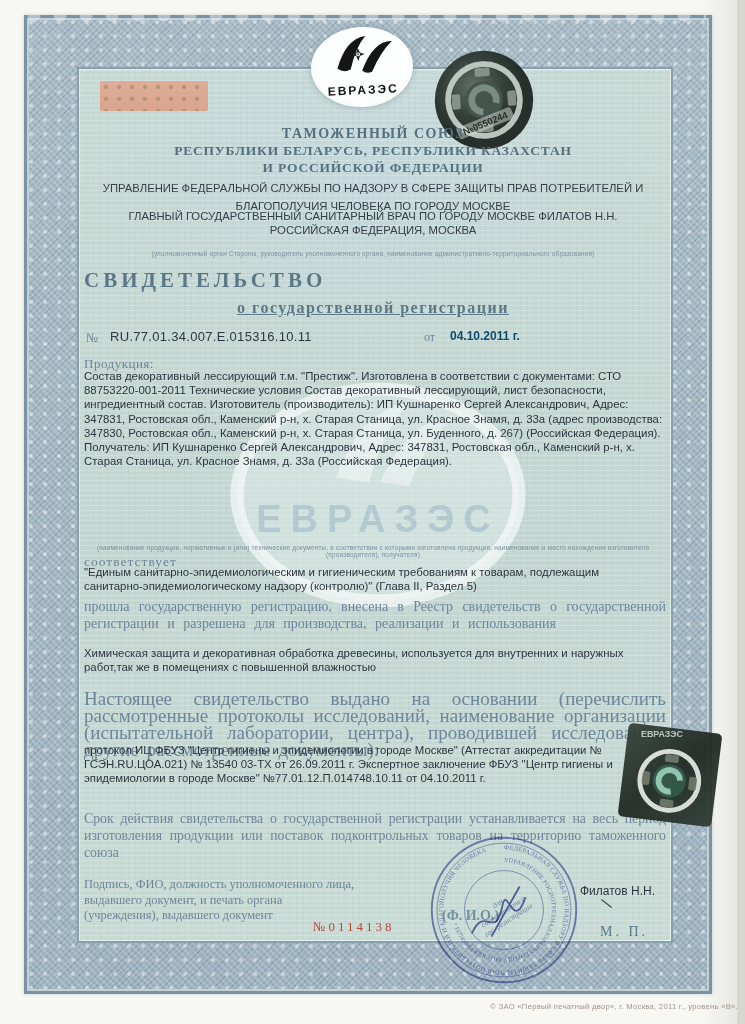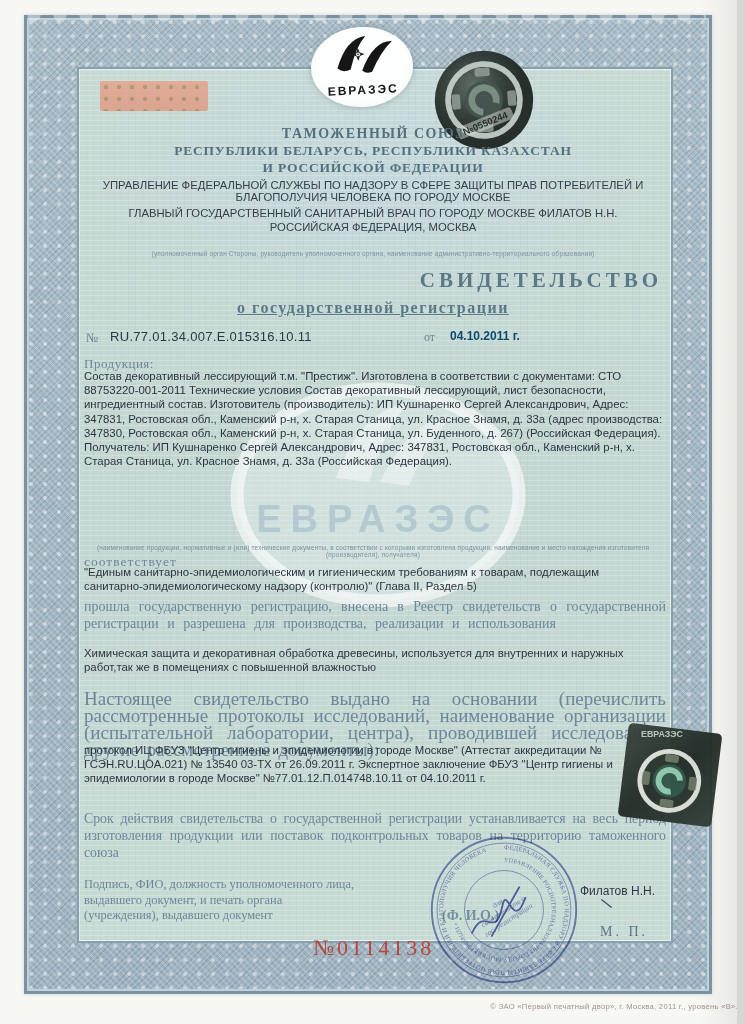--- a/index.html
+++ b/index.html
@@ -58,27 +58,27 @@
   }
   .logo-oval svg{position:absolute;top:4px;left:10px;}
   .logo-text{font-weight:bold;font-size:12px;letter-spacing:2px;color:#151515;margin-bottom:10px;}
   .holo-top{left:432px;top:48px;width:104px;height:104px;transform:rotate(-4deg);opacity:.93;}
   
   .serifB{font-family:"Liberation Serif",serif;font-weight:bold;}
   .union{left:84px;width:578px;text-align:center;color:#54707f;}
   .u1{top:126px;font-size:14px;letter-spacing:1.5px;}
   .u2{top:143px;font-size:13.5px;letter-spacing:.8px;text-align:center;}
   .u3{top:160px;font-size:13.5px;letter-spacing:.8px;}
-  .org{left:92px;width:562px;text-align:center;color:#353f48;font-size:11.3px;line-height:12px;}
+  .org{left:92px;width:562px;text-align:center;color:#353f48;font-size:11.3px;line-height:18px;}
   .o1{top:179px;}
   .o2{top:207px;}
   .o3{top:221px;}
   .tiny-caption{left:92px;width:562px;text-align:center;font-size:6.4px;color:#7b91a0;letter-spacing:.2px;}
   .cap1{top:250px;}
-  .title{left:84px;top:268px;width:578px;text-align:right;font-size:21px;letter-spacing:4px;color:#5b7888;}
+  .title{left:84px;top:268px;width:578px;text-align:left;font-size:21px;letter-spacing:4px;color:#5b7888;}
   .subtitle{left:84px;top:299px;width:578px;text-align:center;font-size:16px;letter-spacing:1.5px;color:#5b7888;text-decoration:underline;}
   .faded-serif{font-family:"Liberation Serif",serif;color:#6d8699;}
   .num-label{left:86px;top:330px;font-size:13px;}
   .num-value{left:110px;top:329px;font-size:13px;color:#2d3844;letter-spacing:.3px;}
   .date-label{left:424px;top:330px;font-size:12px;}
   .date-value{left:450px;top:329px;font-size:12px;color:#0c4a6e;font-weight:bold;}
   
   .prod-label{left:84px;top:356px;font-size:13px;letter-spacing:.5px;}
   .dark-sans{color:#2c3540;font-size:11.4px;line-height:14.2px;}
   .prod-body{left:84px;top:369px;width:584px;text-align:left;}
@@ -88,21 +88,21 @@
   .reg-par{left:84px;top:598px;width:582px;font-size:14px;line-height:17px;text-align:justify;word-spacing:5px;}
   .usage-par{left:84px;top:646px;width:574px;}
   .basis-intro{left:84px;top:690px;width:582px;font-size:19px;line-height:17px;text-align:justify;word-spacing:3px;}
   .basis-docs{left:84px;top:743px;width:566px;}
   .validity-par{left:84px;top:810px;width:582px;font-size:13.8px;line-height:17px;text-align:justify;word-spacing:2px;}
   .sign-note{left:84px;top:877px;width:276px;font-size:12.4px;line-height:15.5px;}
   .fio-cap{left:442px;top:908px;font-size:14px;color:#5c7econ;opacity:.8;z-index:2;font-weight:bold;}
   .sign-name{left:580px;top:884px;font-size:12px;color:#2d3844;z-index:5;}
   .sign-tick{left:600px;top:903px;width:13px;height:0;border-top:1.6px solid #36425d;transform:rotate(38deg);z-index:5;}
   .mp{left:600px;top:924px;font-family:"Liberation Serif",serif;font-size:14px;letter-spacing:3px;color:#5b7888;z-index:5;}
-  .red-serial{left:313px;top:919px;font-family:"Liberation Serif",serif;font-size:22px;letter-spacing:3px;color:#b8463c;z-index:4;margin-top:16px;}
+  .red-serial{left:313px;top:919px;font-family:"Liberation Serif",serif;font-size:13px;letter-spacing:3px;color:#b8463c;z-index:4;}
   
   .watermark{left:228px;top:380px;width:300px;height:230px;z-index:0;pointer-events:none;}
   .wm-text{position:absolute;left:0;top:118px;width:300px;text-align:center;
     font-weight:bold;font-size:38px;letter-spacing:9px;color:rgba(145,175,190,.48);}
   .content-z{z-index:1;}
   
   .stamp{left:428px;top:834px;width:152px;height:152px;z-index:3;mix-blend-mode:multiply;opacity:.88;}
   .holo-side{left:621px;top:726px;width:98px;height:98px;transform:rotate(7deg);z-index:6;opacity:.95;}
   
   .copyright{left:0;top:1002px;width:738px;text-align:right;font-size:7.6px;color:#a2948b;letter-spacing:.3px;}

